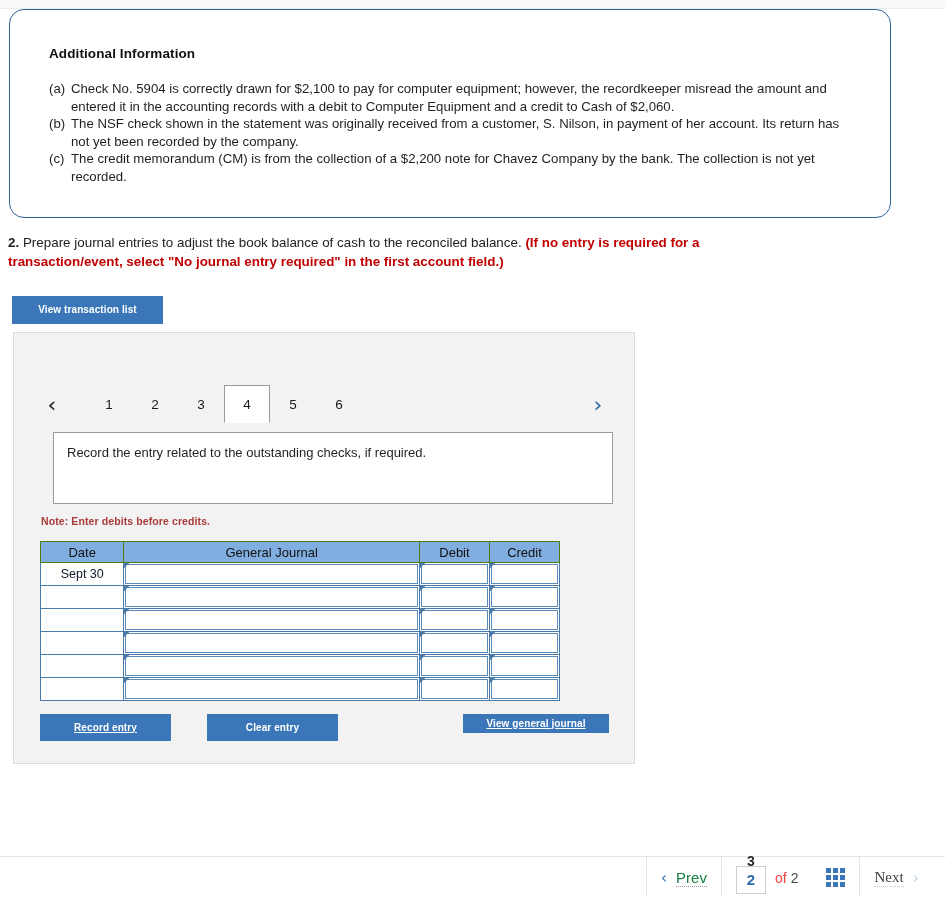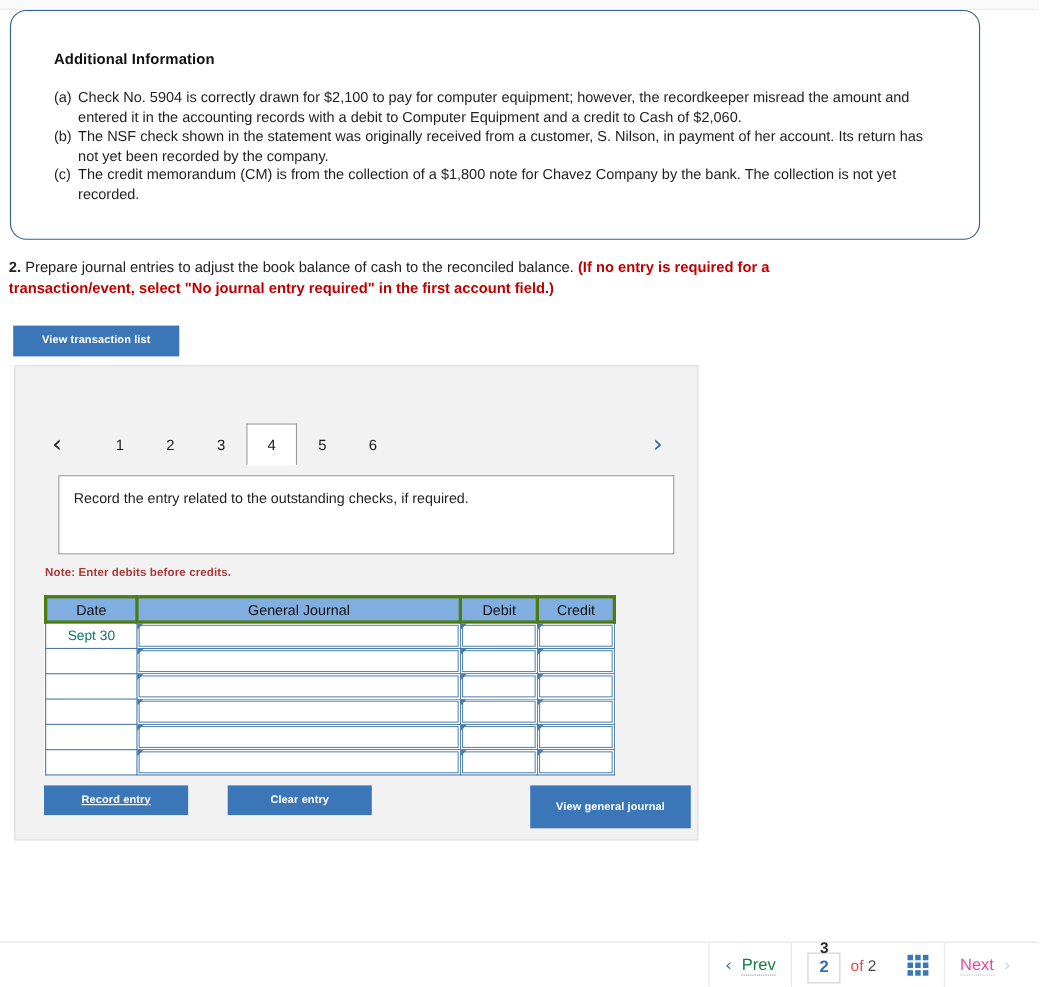--- a/index.html
+++ b/index.html
@@ -212,21 +212,21 @@
     position: absolute;
     left: 26px;
     top: 208px;
     width: 520px;
     border-collapse: collapse;
     table-layout: fixed;
     background: #ffffff;
   }
   .jtable th {
     background: #81aee0;
-    border: 3px solid #4d7c0f;
+    border: 1px solid #4d7c0f;
     font-size: 13px;
     font-weight: normal;
     color: #111;
     height: 20px;
     padding: 0 2px;
     text-align: center;
   }
   .jtable td {
     border: 1px solid #4a7ba8;
     padding: 0;
@@ -234,21 +234,21 @@
     background: #ffffff;
   }
   .col-date   { width: 81px; }
   .col-gj     { width: 287px; }
   .col-debit  { width: 68px; }
   .col-credit { width: 68px; }
 
   .cell-date {
     text-align: center;
     font-size: 12.5px;
-    color: #0f766e;
+    color: #0f172a;
     height: 22px;
     line-height: 22px;
     border: 1px solid #4a7ba8;
   }
   .cell-input {
     position: relative;
     border: 1px solid #4a7ba8 !important;
   }
   .cell-input .inner {
     position: absolute;
@@ -286,24 +286,25 @@
   }
   .btn-clear {
     position: absolute;
     left: 193px;
     top: 381px;
     width: 131px;
     height: 27px;
   }
   .btn-viewgj {
     position: absolute;
-    left: 468px;
+    left: 449px;
     top: 381px;
     width: 146px;
-    height: 39px;
+    height: 19px;
+    text-decoration: underline;
   }
 
   
   .footer {
     position: absolute;
     left: 0;
     top: 856px;
     width: 945px;
     height: 41px;
     border-top: 1px solid #e3e3e3;
@@ -336,21 +337,22 @@
     display: flex;
     align-items: center;
     gap: 9px;
   }
   .f-prev .lbl {
     border-bottom: 1px dotted #9a9a9a;
     color: #15803d;
   }
   .f-next .lbl {
     border-bottom: 1px dotted #c8c8c8;
-    color: #ec4899;
+    color: #404040;
+    font-family: Liberation Serif, serif;
   }
   .f-prev .chev { color: #3b77b8; font-size: 16px; font-family: "DejaVu Sans", sans-serif;}
   .f-next .chev { color: #c3d4e5; font-size: 16px; font-family: "DejaVu Sans", sans-serif;}
 
   .page-box {
     width: 30px;
     height: 28px;
     box-sizing: border-box;
     border: 1px solid #cfcfcf;
     background: #ffffff;
@@ -409,21 +411,21 @@
     <div class="addl-item">
       <span class="addl-marker">(a)</span>
       <span class="addl-text">Check No. 5904 is correctly drawn for $2,100 to pay for computer equipment; however, the recordkeeper misread the amount and entered it in the accounting records with a debit to Computer Equipment and a credit to Cash of $2,060.</span>
     </div>
     <div class="addl-item">
       <span class="addl-marker">(b)</span>
       <span class="addl-text">The NSF check shown in the statement was originally received from a customer, S. Nilson, in payment of her account. Its return has not yet been recorded by the company.</span>
     </div>
     <div class="addl-item">
       <span class="addl-marker">(c)</span>
-      <span class="addl-text">The credit memorandum (CM) is from the collection of a $1,800 note for Chavez Company by the bank. The collection is not yet recorded.</span>
+      <span class="addl-text">The credit memorandum (CM) is from the collection of a $2,200 note for Chavez Company by the bank. The collection is not yet recorded.</span>
     </div>
   </div>
 </div>
 
 <div class="q-prompt">
   <span class="q-num">2.</span>
   <span>Prepare journal entries to adjust the book balance of cash to the reconciled balance.</span>
   <span class="q-red">(If no entry is required for a transaction/event, select "No journal entry required" in the first account field.)</span>
 </div>
 

